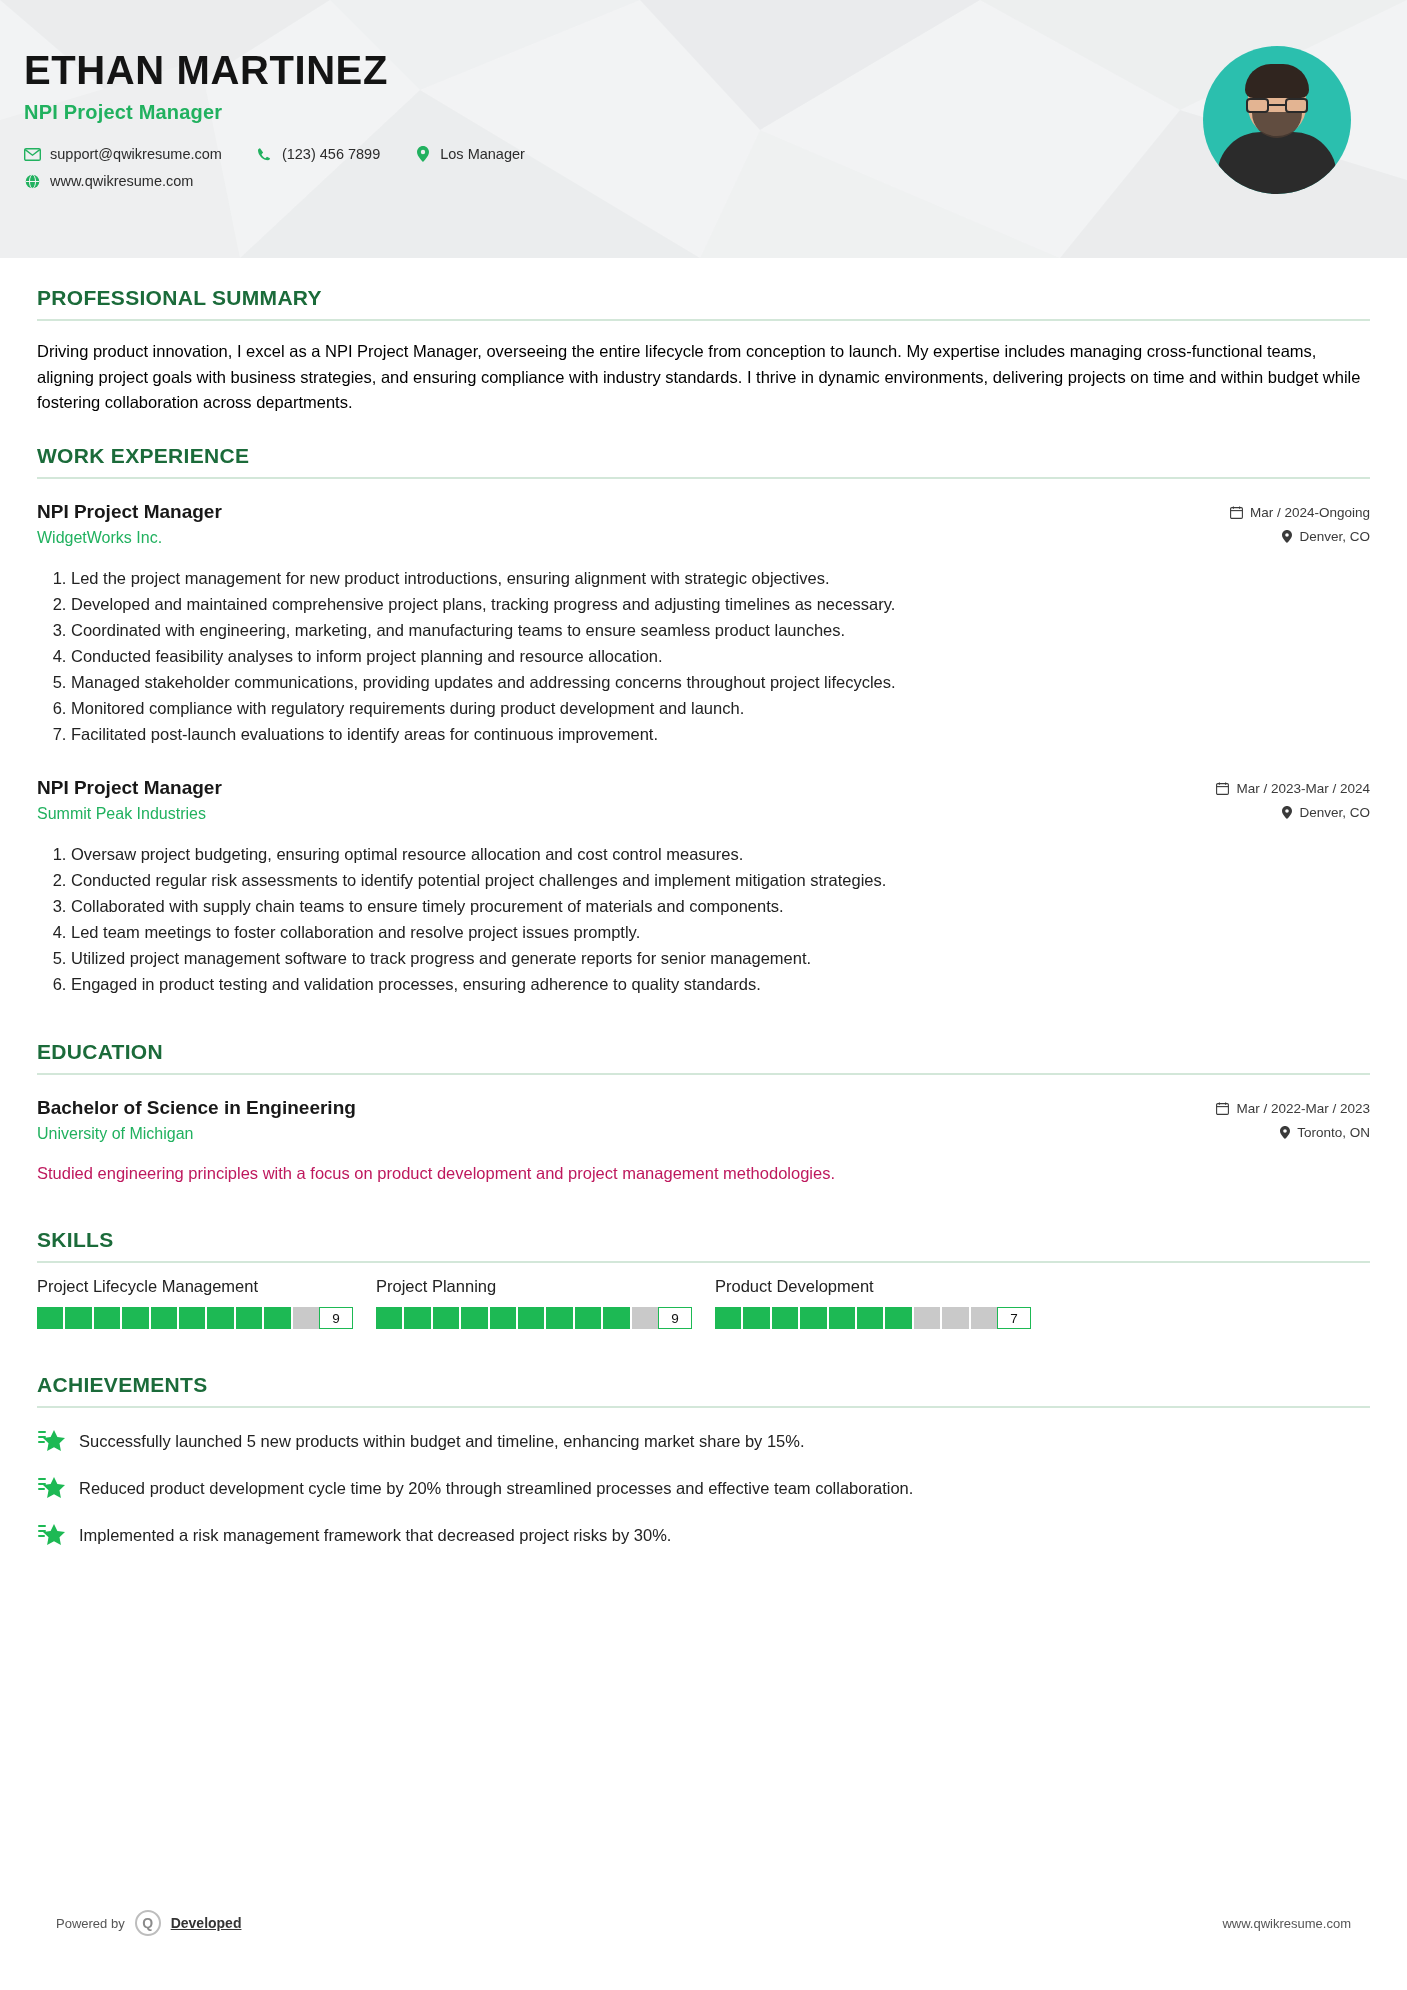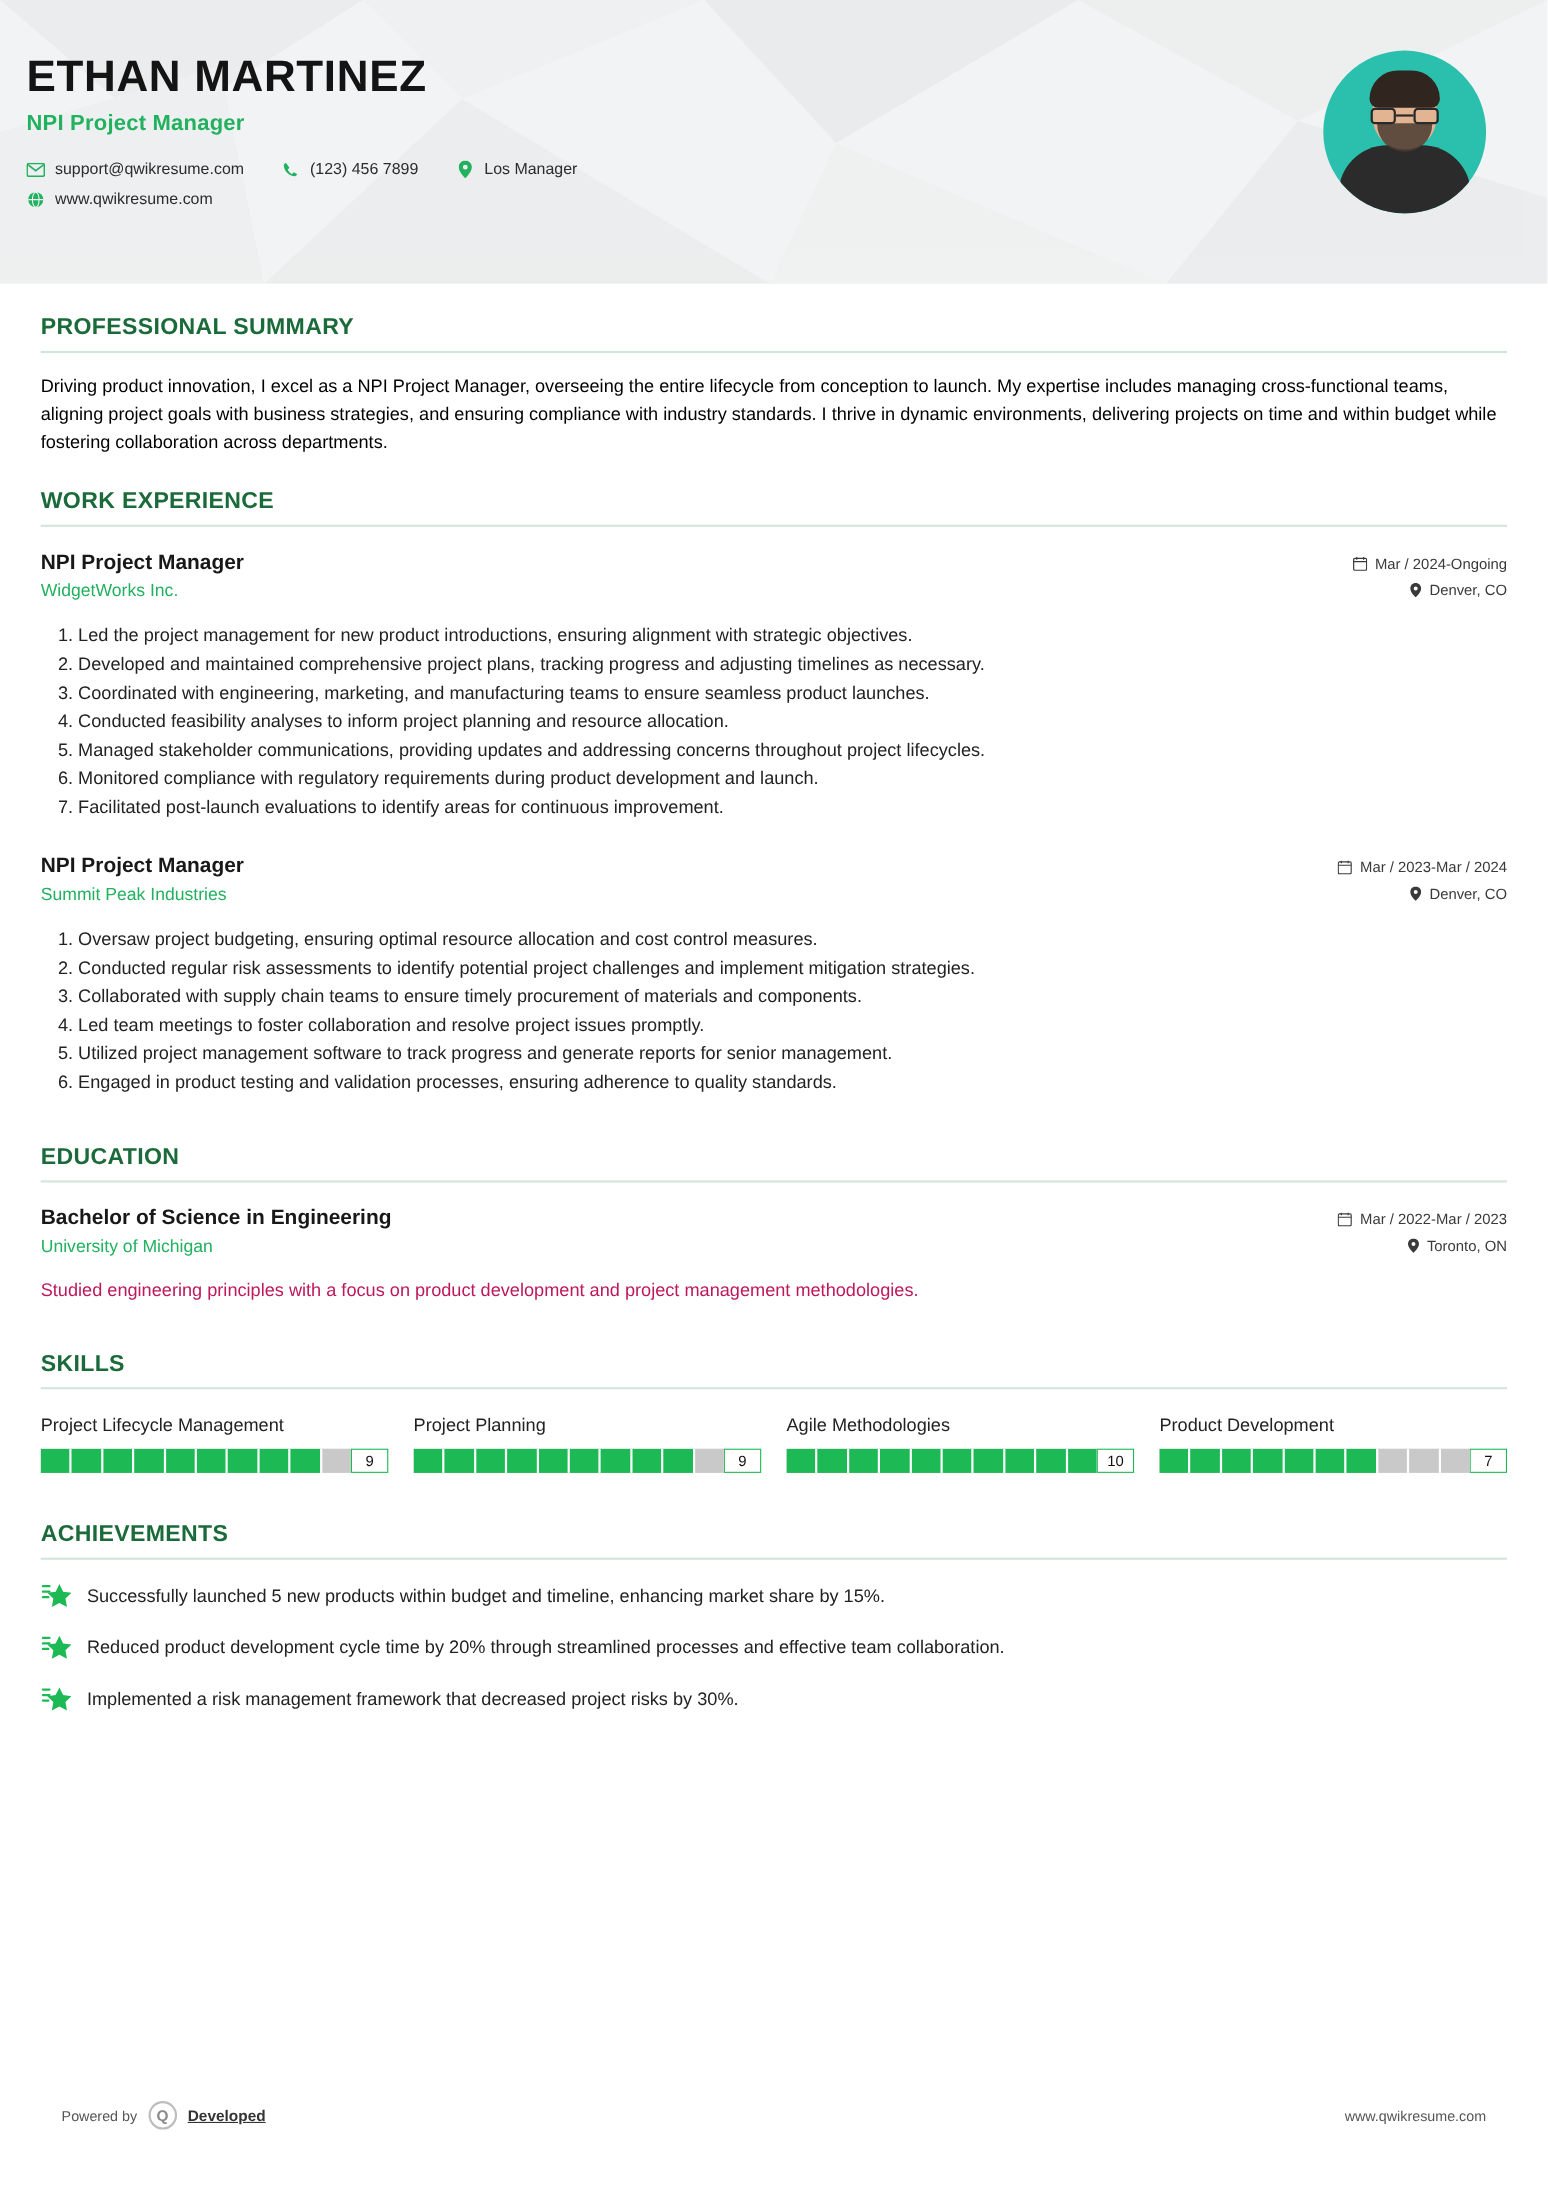--- a/index.html
+++ b/index.html
@@ -220,21 +220,21 @@
 
   .edu-desc {
     margin-top: 12px;
     font-size: 16.5px;
     line-height: 1.55;
     color: #be185d;
   }
 
   
   .skills-grid {
-    margin-top: 22px;
+    margin-top: 12px;
     display: grid;
     grid-template-columns: repeat(4, 1fr);
     column-gap: 23px;
     align-items: end;
   }
   .skill-name {
     font-size: 16.5px;
     color: #222;
     line-height: 1.35;
     margin-bottom: 10px;
@@ -580,41 +580,20 @@
                   <i></i>
                   <i></i>
                   <i></i>
                   <i></i>
                 </div>
             </div>
             <div class="skill-score">9</div>
           </div>
         </div>
 
-        <div>
-          <div class="skill-name">Agile Methodologies</div>
-          <div class="skill-row">
-            <div class="skill-bar">
-              <div class="skill-fill" style="width:100%"></div>
-              <div class="skill-ticks">
-                  <i></i>
-                  <i></i>
-                  <i></i>
-                  <i></i>
-                  <i></i>
-                  <i></i>
-                  <i></i>
-                  <i></i>
-                  <i></i>
-                  <i></i>
-                </div>
-            </div>
-            <div class="skill-score">10</div>
-          </div>
-        </div>
 
         <div>
           <div class="skill-name">Product Development</div>
           <div class="skill-row">
             <div class="skill-bar">
               <div class="skill-fill" style="width:70%"></div>
               <div class="skill-ticks">
                   <i></i>
                   <i></i>
                   <i></i>

